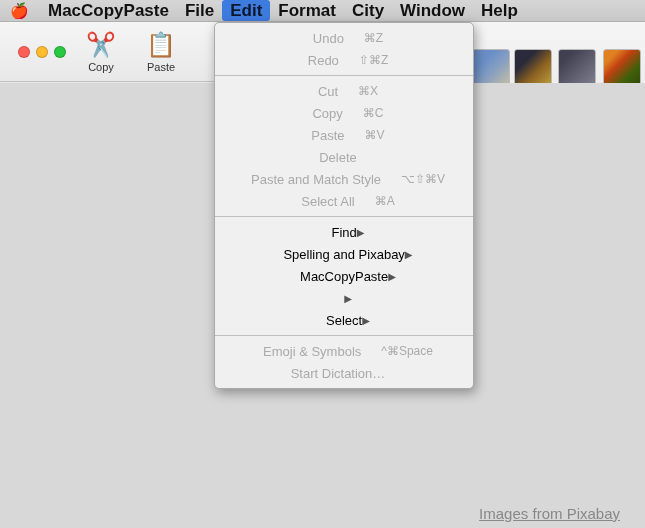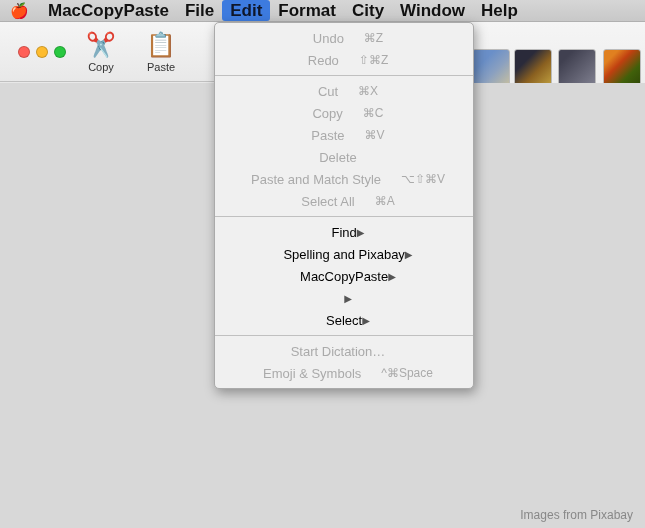--- a/index.html
+++ b/index.html
@@ -169,23 +169,24 @@
     .menu-separator {
       height: 1px;
       background: #c0c0c0;
       margin: 4px 0;
     }
 
     
     .pixabay-credit {
       position: absolute;
       bottom: 6px;
-      right: 12px;
-      font-size: 12px;
+      right: 25px;
+      font-size: 15px;
       color: #888;
+      text-decoration: underline;
     }
 
     
     .traffic-lights {
       display: flex;
       align-items: center;
       gap: 6px;
       padding-left: 8px;
     }
     .traffic-light {
@@ -308,20 +309,20 @@
     <span class="menu-arrow">▶</span>
   </div>
   <div class="menu-item">
     <span>Select</span>
     <span class="menu-arrow">▶</span>
   </div>
 
   <div class="menu-separator"></div>
 
   <div class="menu-item disabled">
+    <span>Emoji &amp; Symbols</span>
+    <span class="menu-shortcut">^⌘Space</span>
+  </div>
+  <div class="menu-item disabled">
     <span>Start Dictation…</span>
     <span class="menu-shortcut"></span>
   </div>
-  <div class="menu-item disabled">
-    <span>Emoji &amp; Symbols</span>
-    <span class="menu-shortcut">^⌘Space</span>
-  </div>
 </div>
 
 </body></html>

